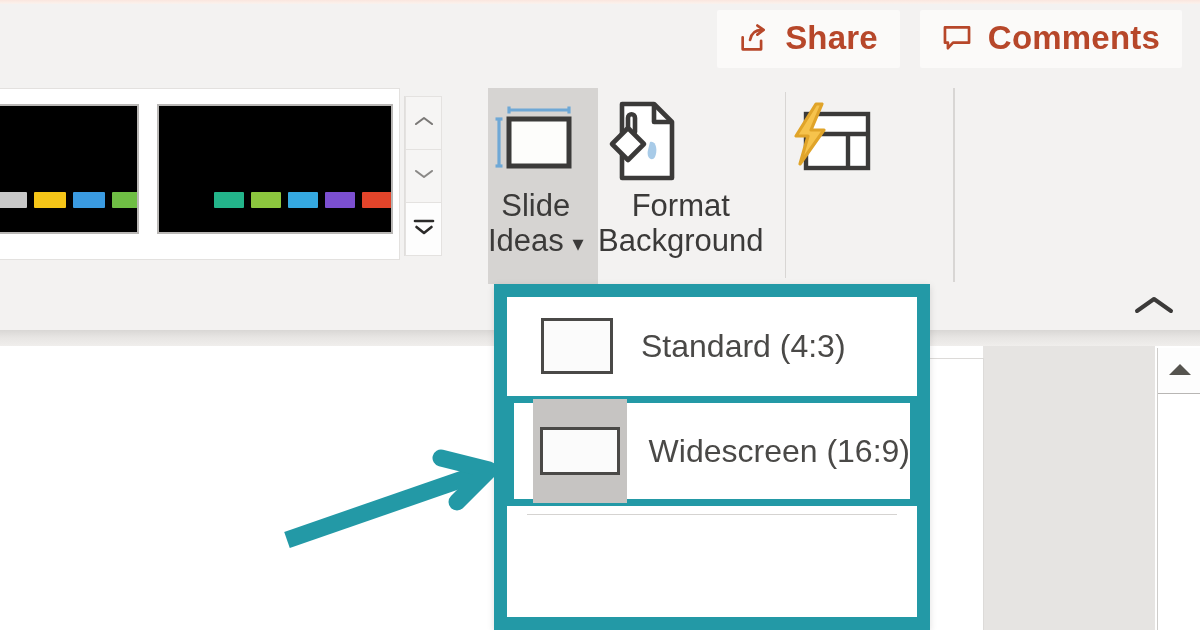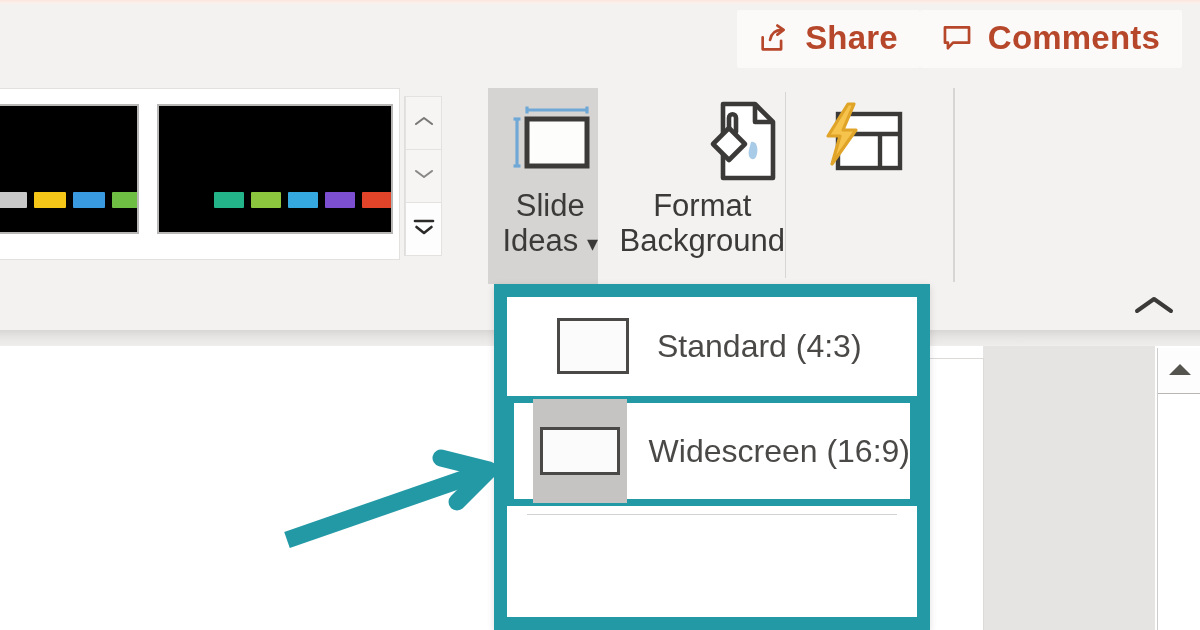--- a/index.html
+++ b/index.html
@@ -35,20 +35,21 @@
     width: 1200px; height: 328px;
     background: #f3f2f1;
   }
 
   
   .cmdbar {
     position: absolute;
     top: 10px; right: 18px;
     display: flex;
     align-items: flex-end;
+    gap: 20px;
   }
   .cmd-btn {
     display: flex;
     align-items: center;
     gap: 14px;
     background: #fbfaf9;
     border: none;
     border-radius: 2px;
     padding: 9px 22px 11px 20px;
     color: #b7472a;
@@ -122,21 +123,21 @@
     top: 88px; left: 488px;
     display: flex;
     align-items: flex-start;
     height: 196px;
   }
   .rbtn {
     width: 110px;
     height: 196px;
     display: flex;
     flex-direction: column;
-    align-items: flex-end;
+    align-items: flex-start;
     padding-top: 8px;
     background: transparent;
     border: none;
     cursor: pointer;
   }
   .rbtn.wide { width: 187px; }
   .rbtn.active { background: #d6d4d2; }
   .rbtn .icon-wrap {
     height: 92px;
     display: flex;
@@ -236,21 +237,21 @@
     left: 494px; top: 284px;
     width: 436px; height: 346px;
     background: #ffffff;
     border: 13px solid #2399a6;
     box-shadow: 0 2px 7px rgba(0,0,0,0.13);
   }
   .dd-item {
     display: flex;
     align-items: center;
     height: 98px;
-    padding-left: 40px;
+    padding-left: 24px;
     background: #ffffff;
     cursor: pointer;
   }
   .dd-item .dd-icon-box {
     width: 92px;
     display: flex;
     align-items: center;
     justify-content: center;
   }
   .dd-item .dd-text {

